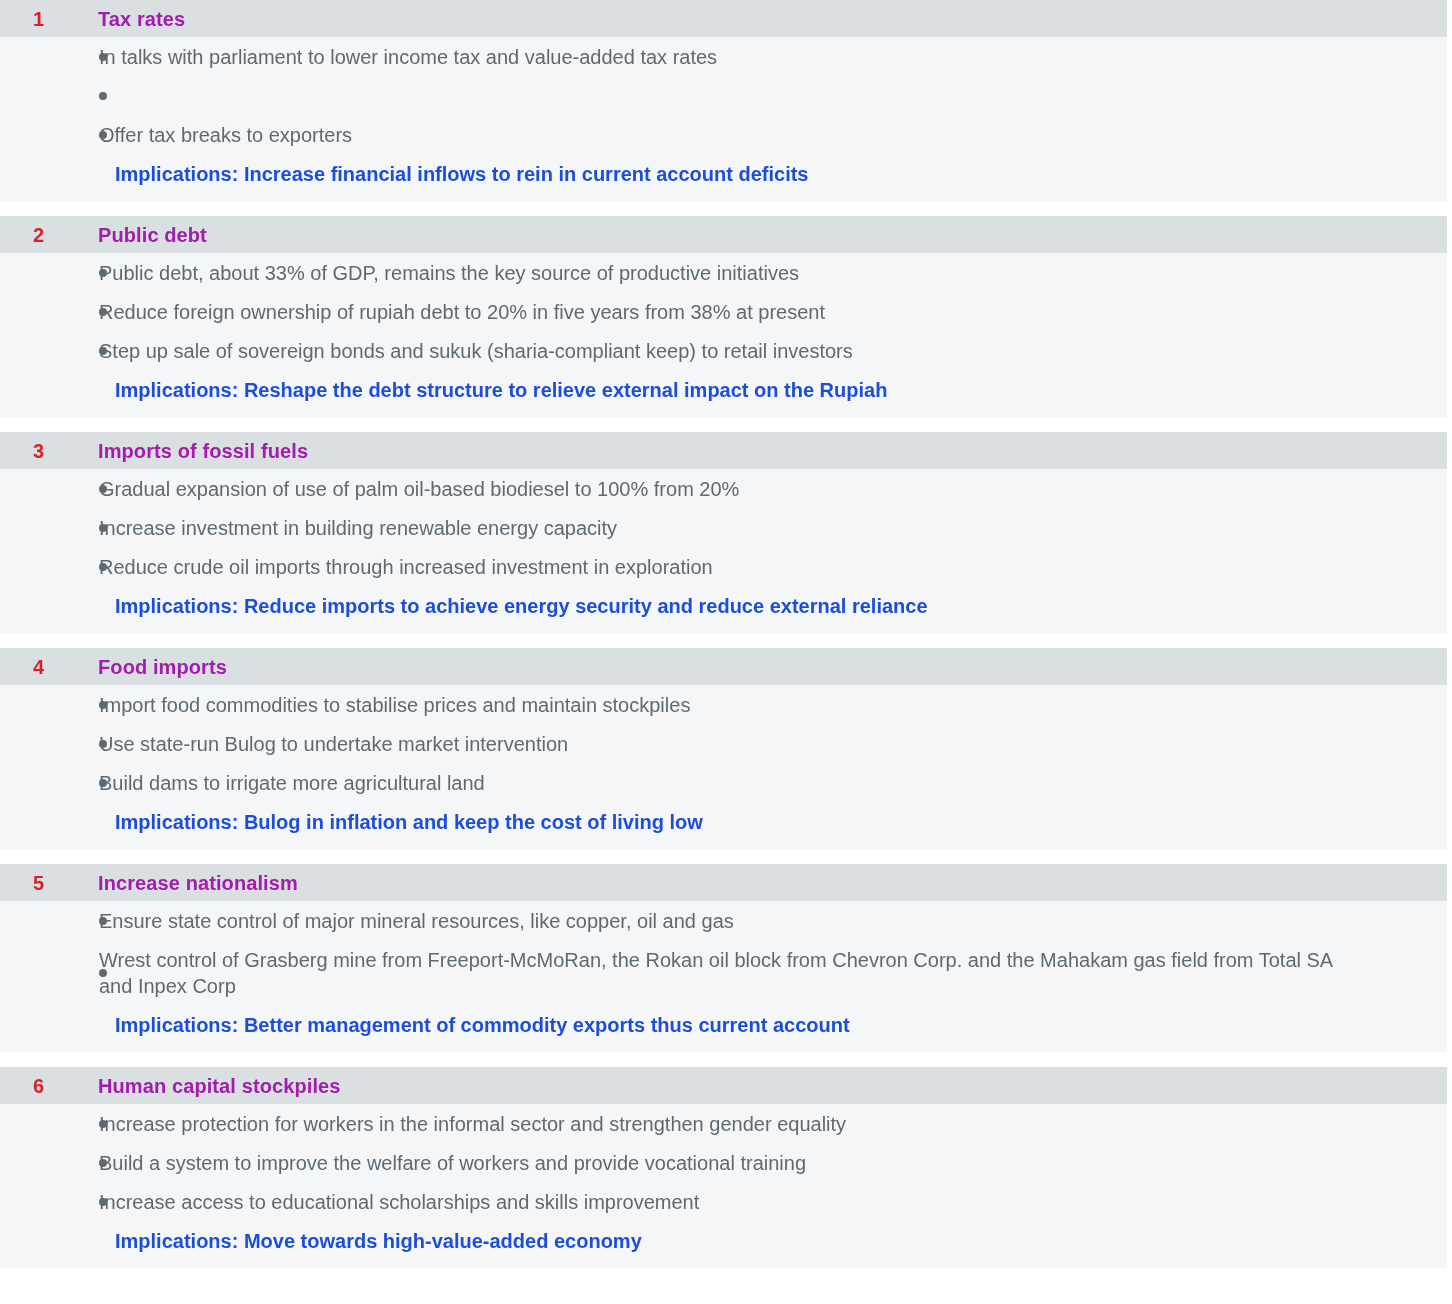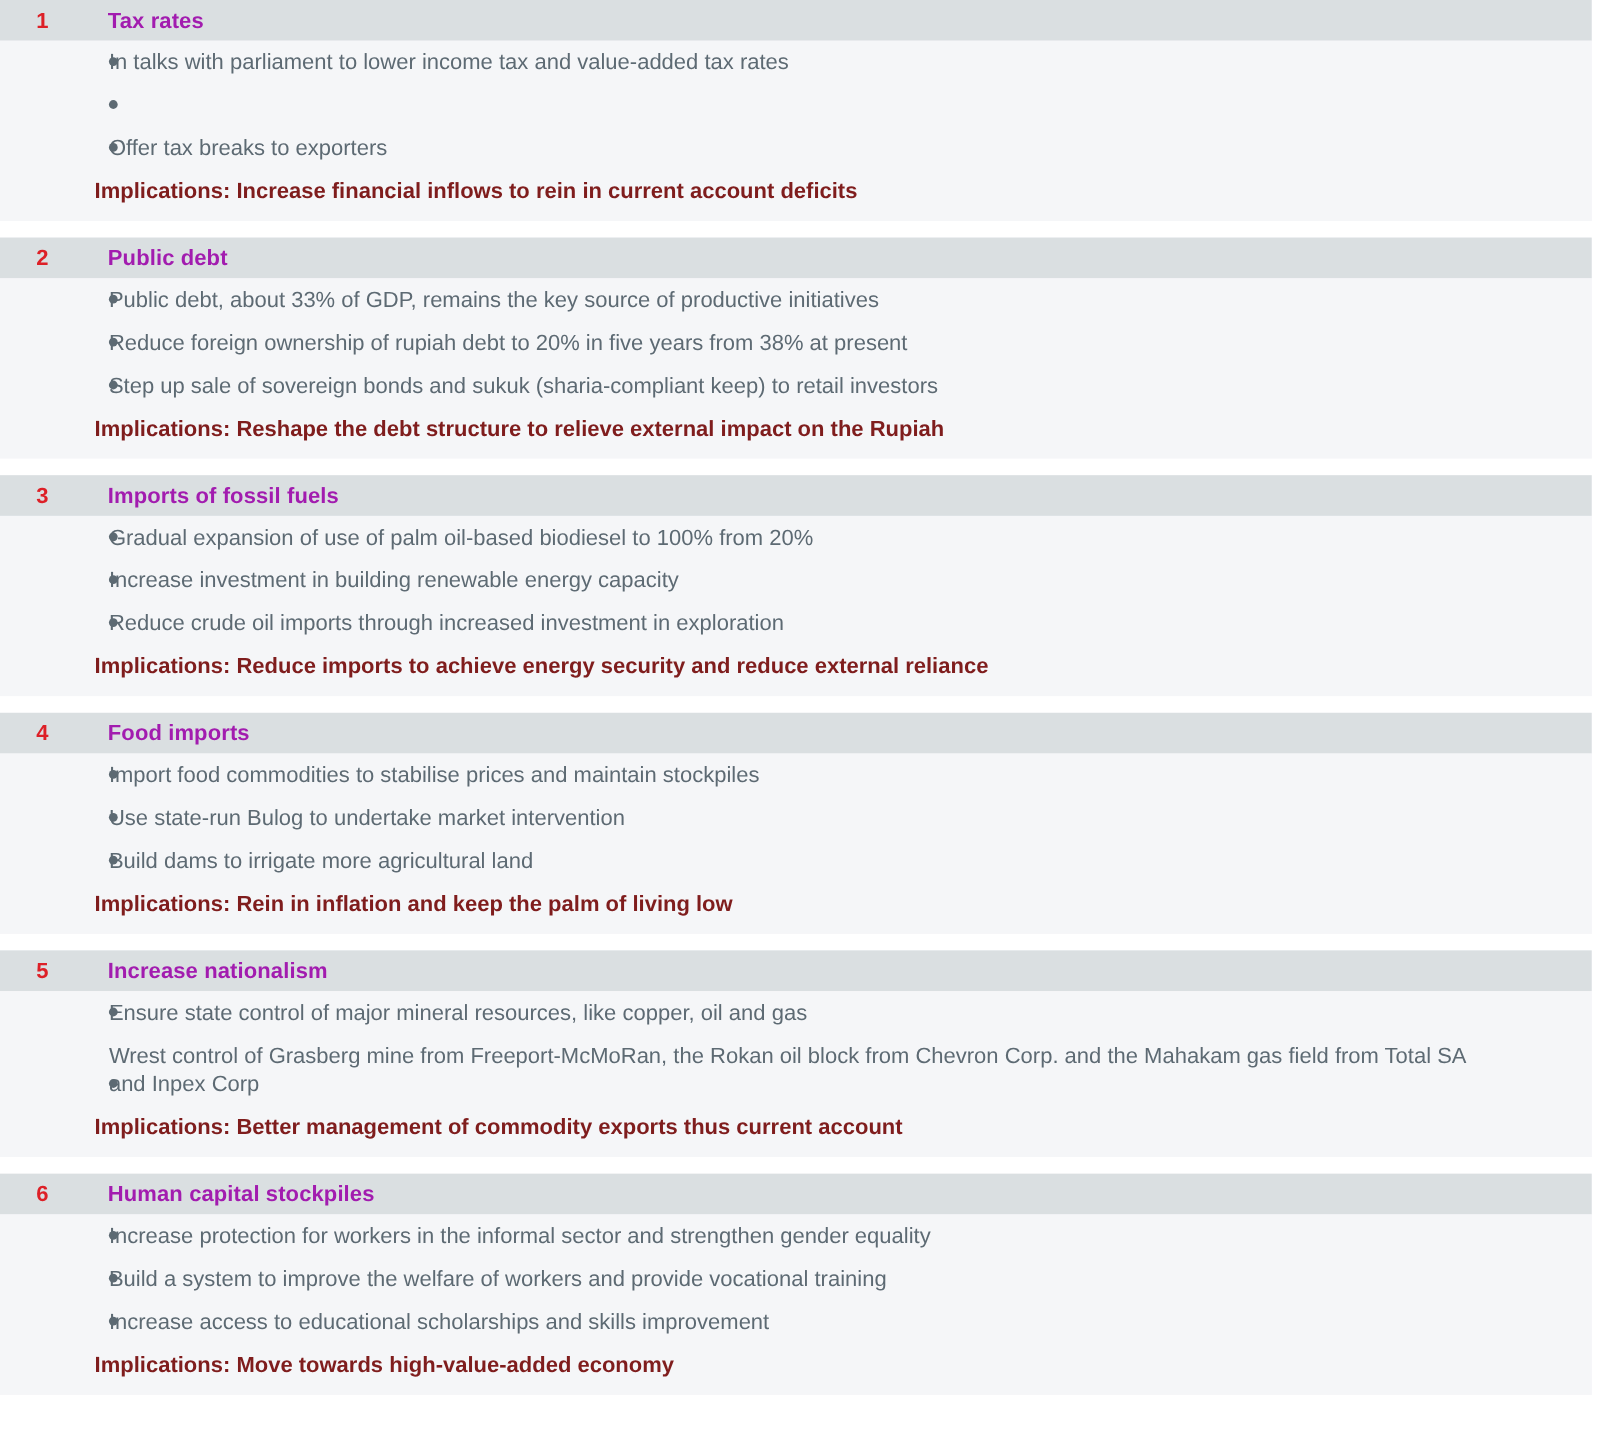--- a/index.html
+++ b/index.html
@@ -63,21 +63,21 @@
   }
 
   .section-body {
     background: #f5f6f8;
     padding: 7px 0 14px 0;
     width: 1447px;
   }
 
   .bullet-row {
     display: flex;
-    align-items: flex-end;
+    align-items: center;
     padding: 0 0 0 0;
     margin-bottom: 13px;
   }
 
   .bullet-marker {
     flex: 0 0 auto;
     width: 59px;
     padding-left: 99px;
     color: #5d6a73;
     font-size: 19px;
@@ -96,25 +96,25 @@
 
   .bullet-text {
     color: #5d6a73;
     font-size: 20px;
     line-height: 26px;
     max-width: 1258px;
     font-weight: 400;
   }
 
   .implications {
-    color: #7f1d1d;
+    color: #1d4ed8;
     font-size: 20px;
     line-height: 26px;
     font-weight: bold;
-    padding-left: 86px;
+    padding-left: 115px;
     margin-top: 3px;
   }
 </style>
 </head>
 <body>
 
 <div id="doc">
   <div id="sections-container">
       <div class="section">
         <div class="section-header">
@@ -192,21 +192,21 @@
             <div class="bullet-text">Import food commodities to stabilise prices and maintain stockpiles</div>
           </div>
           <div class="bullet-row">
             <div class="bullet-marker"><span class="dot"></span></div>
             <div class="bullet-text">Use state-run Bulog to undertake market intervention</div>
           </div>
           <div class="bullet-row">
             <div class="bullet-marker"><span class="dot"></span></div>
             <div class="bullet-text">Build dams to irrigate more agricultural land</div>
           </div>
-          <div class="implications">Implications: Rein in inflation and keep the palm of living low</div>
+          <div class="implications">Implications: Bulog in inflation and keep the cost of living low</div>
         </div>
       </div>
       <div class="section-gap"></div>
       <div class="section">
         <div class="section-header">
           <div class="section-number">5</div>
           <div class="section-title">Increase nationalism</div>
         </div>
         <div class="section-body">
           <div class="bullet-row">

